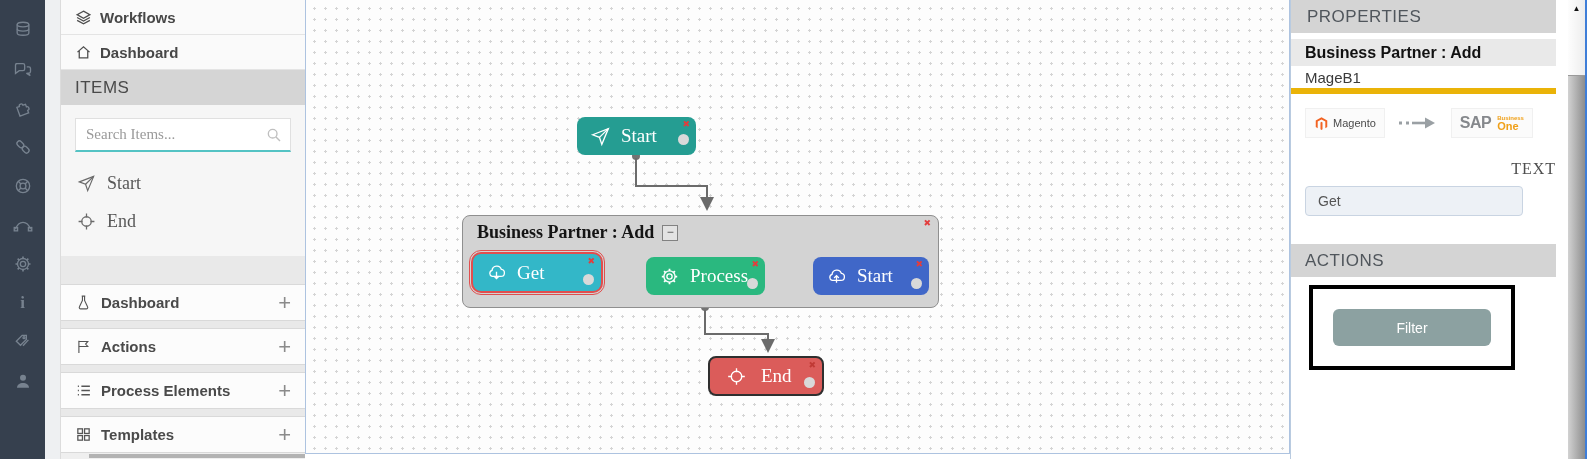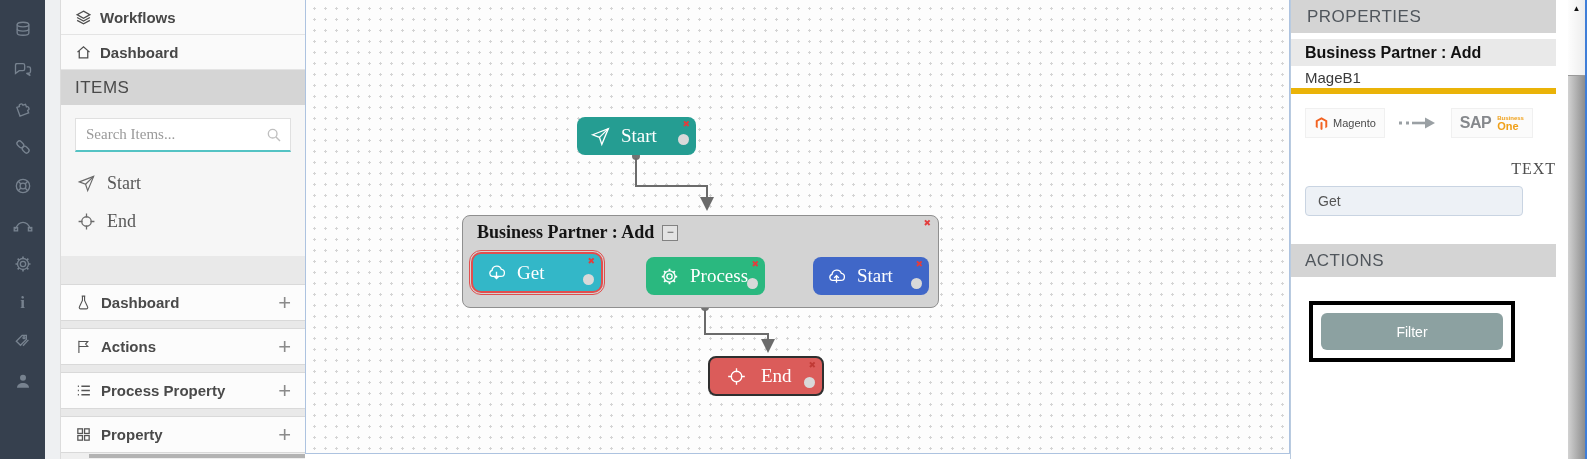--- a/index.html
+++ b/index.html
@@ -65,21 +65,21 @@
   .logo-chip { background:#fbfbfb; border:1px solid #f0f0f0; height:30px; display:flex; align-items:center; gap:4px; padding:0 8px; }
   .magento-label { font-size:11px; font-weight:normal; color:#4a4a4a; }
   .sap-main { font-size:16px; font-weight:bold; color:#85888c; letter-spacing:-.5px; }
   .sap-sub { display:flex; flex-direction:column; line-height:1; margin-left:2px; }
   .sap-sub .b1 { font-size:6px; color:#f0a019; font-weight:bold; }
   .sap-sub .b2 { font-size:11px; color:#f0a019; font-weight:bold; }
   .flow-arrow { color:#9aa0a4; }
   .text-label { margin:14px 0 8px 14px; font-family:"Liberation Serif", serif; font-size:16px; color:#4e4e4e; letter-spacing:1px;text-align:right; }
   .text-input { margin-left:14px; width:218px; height:30px; background:#edf1f6; border:1px solid #c9d4e2; border-radius:4px; font-size:14px; color:#555; padding-left:12px; outline:none; }
   .actions-header { margin-top:28px; height:33px; background:#d4d4d4; display:flex; align-items:center; padding-left:14px; font-size:17px; color:#50565c; letter-spacing:.5px; }
-  .filter-outline { margin:24px 0 0 18px; width:206px; border:4px solid #000; padding:8px; }
+  .filter-outline { margin:8px 0 0 18px; width:206px; border:4px solid #000; padding:20px; }
   .filter-btn { width:100%; height:37px; background:#8ca1a1; border:none; border-radius:6px; color:#fff; font-size:14px; cursor:pointer; font-family:"Liberation Sans", sans-serif; }
 
   
   .vscroll { position:absolute; left:1556px; top:0; width:29px; height:459px; background:#fff; }
   .vtrack { position:absolute; right:0; top:0; width:17px; height:459px; background:linear-gradient(90deg,#fdfdfd,#ededed); }
   .vup { height:16px; display:flex; align-items:center; justify-content:center; font-size:8px; color:#111; cursor:pointer; }
   .vthumb { position:absolute; right:0; top:75px; bottom:0; width:17px; background:linear-gradient(90deg,#d2d2d2,#8d8d8d); border-top:1px solid #9a9a9a; cursor:pointer; }
   .win-edge { position:absolute; right:0; top:0; width:2px; height:459px; background:#3f7ed8; }
 </style>
 </head>
@@ -205,31 +205,31 @@
               <path d="M5.5 5h12.5l-3 3.5 3 3.5H5.5"></path>
             </svg>
           <span>Actions</span>
           <span class="plus">+</span>
         </div>
         <div class="card">
           <svg viewBox="0 0 24 24" fill="none" stroke="currentColor" stroke-width="1.8">
               <path d="M9 6h12M9 12h12M9 18h12"></path>
               <path d="M4 6h1.5M4 12h1.5M4 18h1.5" stroke-width="2.4"></path>
             </svg>
-          <span>Process Property</span>
+          <span>Process Elements</span>
           <span class="plus">+</span>
         </div>
         <div class="card">
           <svg viewBox="0 0 24 24" fill="none" stroke="currentColor" stroke-width="1.8">
               <rect x="4" y="4" width="6.5" height="6.5"></rect>
               <rect x="13.5" y="4" width="6.5" height="6.5"></rect>
               <rect x="4" y="13.5" width="6.5" height="6.5"></rect>
               <rect x="13.5" y="13.5" width="6.5" height="6.5"></rect>
             </svg>
-          <span>Property</span>
+          <span>Templates</span>
           <span class="plus">+</span>
         </div>
       </div>
     </div>
     <div class="h-scrollbar"></div>
   </div>
 
   <div class="canvas">
 
     <svg class="edges">

